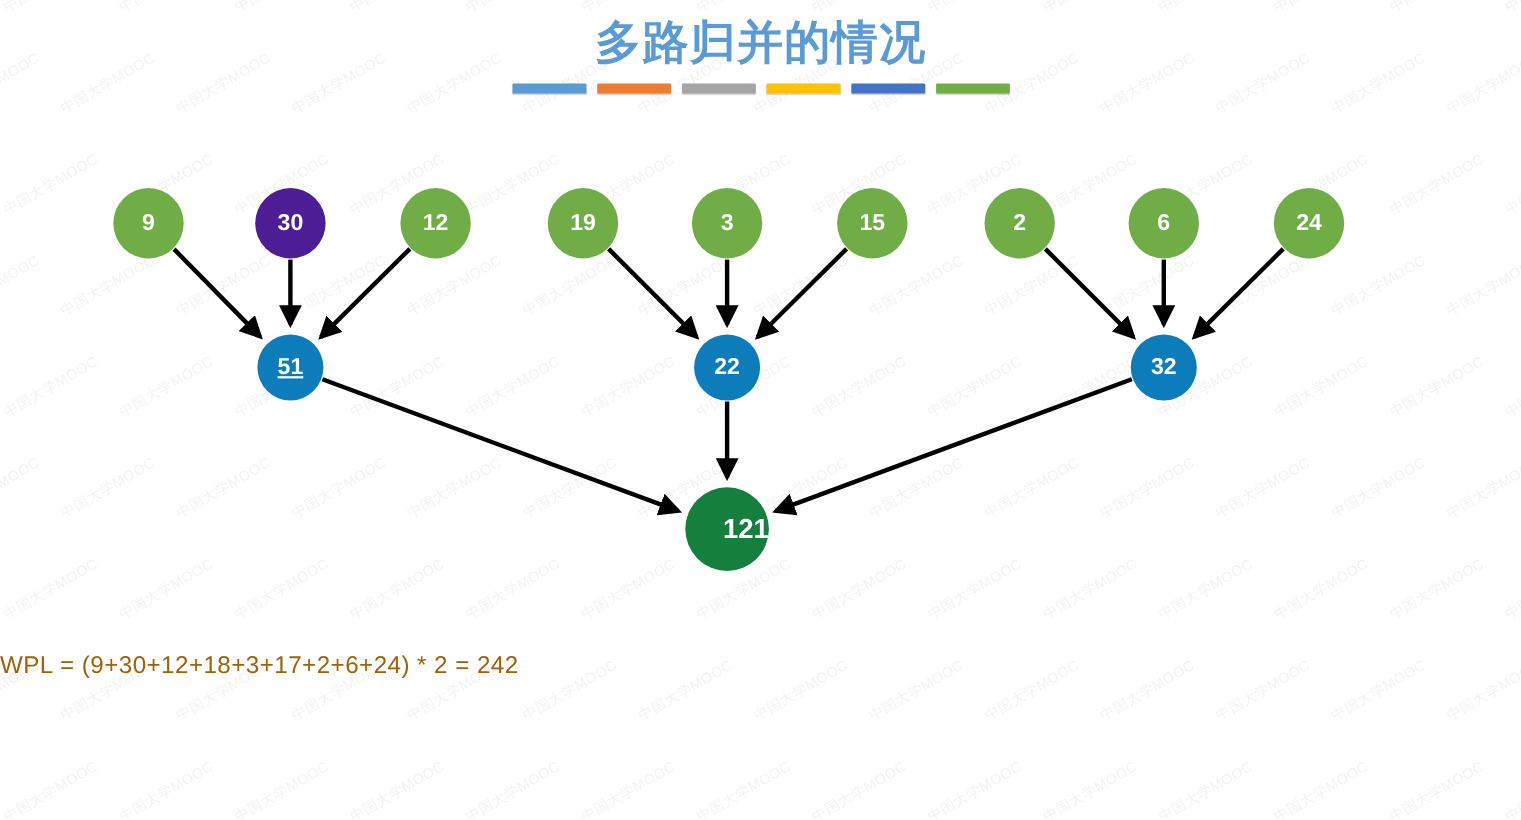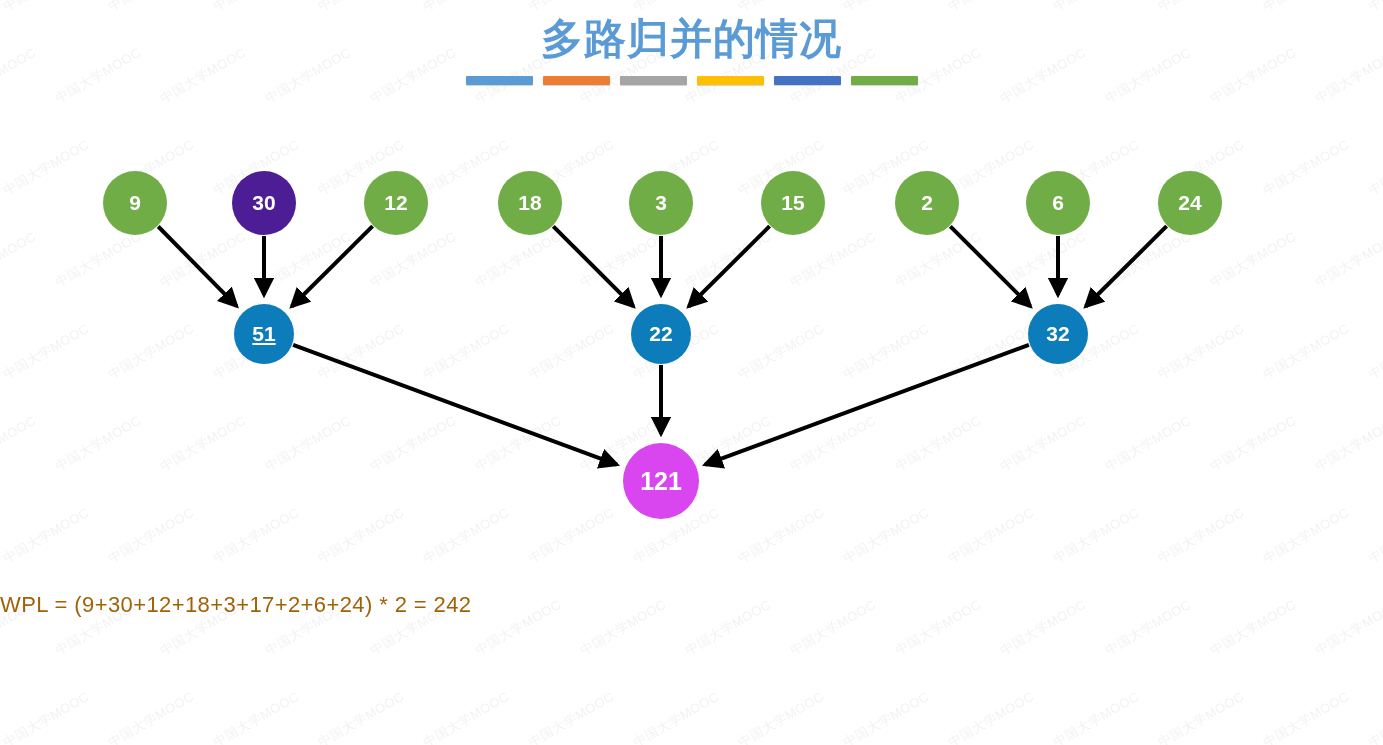--- a/index.html
+++ b/index.html
@@ -297,21 +297,21 @@
       <div class="node node-leaf" style="background: rgb(112, 173, 71); left: 103px; top: 171px;">
         <span>9</span>
       </div>
       <div class="node node-leaf" style="background: #4c1d95; left: 232px; top: 171px;">
         <span>30</span>
       </div>
       <div class="node node-leaf" style="background: rgb(112, 173, 71); left: 364px; top: 171px;">
         <span>12</span>
       </div>
       <div class="node node-leaf" style="background: rgb(112, 173, 71); left: 498px; top: 171px;">
-        <span>18</span>
+        <span>19</span>
       </div>
       <div class="node node-leaf" style="background: rgb(112, 173, 71); left: 629px; top: 171px;">
         <span>3</span>
       </div>
       <div class="node node-leaf" style="background: rgb(112, 173, 71); left: 761px; top: 171px;">
         <span>15</span>
       </div>
       <div class="node node-leaf" style="background: rgb(112, 173, 71); left: 895px; top: 171px;">
         <span>2</span>
       </div>
@@ -323,20 +323,20 @@
       </div>
       <div class="node node-internal" style="background: rgb(12, 124, 186); left: 234px; top: 304px; text-decoration: underline;">
         <span>51</span>
       </div>
       <div class="node node-internal" style="background: rgb(12, 124, 186); left: 631px; top: 304px;">
         <span>22</span>
       </div>
       <div class="node node-internal" style="background: rgb(12, 124, 186); left: 1028px; top: 304px; justify-content: center;">
         <span>32</span>
       </div>
-      <div class="node node-root" style="background: #d946ef; left: 623px; top: 443px;">
+      <div class="node node-root" style="background: #15803d; left: 623px; top: 443px; justify-content: flex-end;">
         <span>121</span>
       </div>
     </div>
 
   <div class="caption" id="caption-wpl">WPL = (9+30+12+18+3+17+2+6+24) * 2 = 242</div>
 
 </div>
 
 </body></html>

